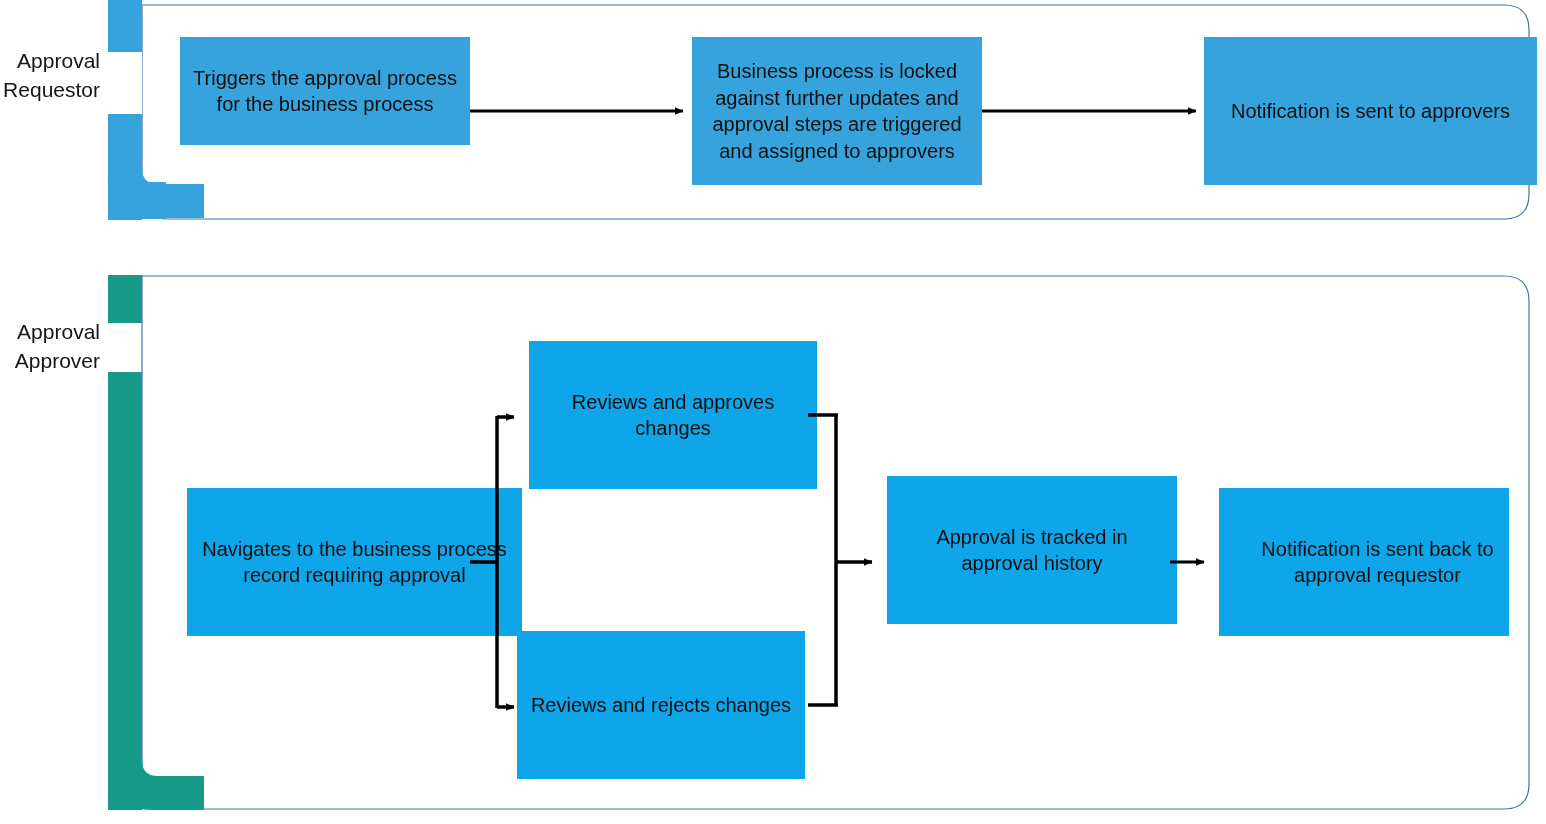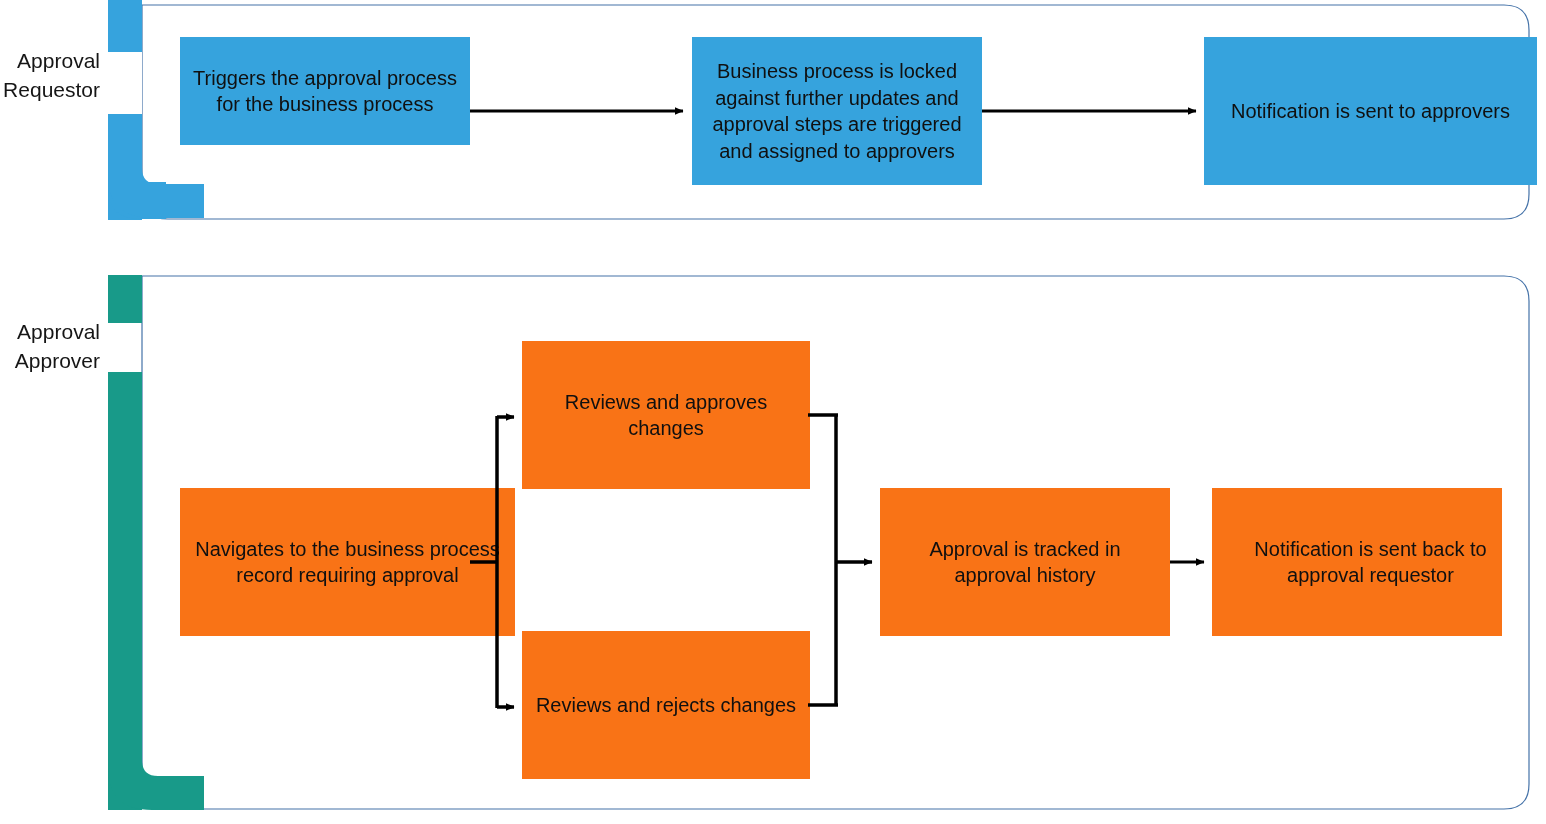--- a/index.html
+++ b/index.html
@@ -45,21 +45,21 @@
     align-items: center;
     justify-content: center;
     text-align: center;
     color: #101010;
     font-size: 20px;
     line-height: 26.5px;
     padding: 4px 9px;
     white-space: pre-line;
   }
   .node.blue { background: #36A3DD; }
-  .node.teal { background: #f97316; }
+  .node.teal { background: #0ea5e9; margin-left: 7px; }
 
   
   #connectors {
     position: absolute;
     left: 0;
     top: 0;
     width: 1546px;
     height: 824px;
     pointer-events: none;
   }
@@ -114,23 +114,23 @@
     <path d="M 8 100 L 42 100 L 42 488 Q 42 504 58 504 L 104 504 L 104 538 L 52 538 Q 8 538 8 496 Z" fill="#189A89"></path>
   </svg>
 
   <div class="lane-label" style="left:-4px; top:317px; width:104px;">Approval
 Approver</div>
 
   <div class="node teal" style="left:180px; top:488px; width:335px; height:148px;">Navigates to the business process record requiring approval</div>
 
   <div class="node teal" style="left:522px; top:341px; width:288px; height:148px;">Reviews and approves changes</div>
 
-  <div class="node teal" style="left:522px; top:631px; width:288px; height:148px;">Reviews and rejects changes</div>
+  <div class="node teal" style="left:510px; top:631px; width:288px; height:148px;">Reviews and rejects changes</div>
 
-  <div class="node teal" style="left:880px; top:488px; width:290px; height:148px;">Approval is tracked in approval history</div>
+  <div class="node teal" style="left:880px; top:476px; width:290px; height:148px;">Approval is tracked in approval history</div>
 
   <div class="node teal" style="left:1212px; top:488px; width:290px; height:148px;padding-left:36px;">Notification is sent back to approval requestor</div>
 
   <svg id="connectors">
     <defs>
       <marker id="arrowhead" markerWidth="9" markerHeight="8" refX="8.5" refY="4" orient="auto" markerUnits="userSpaceOnUse">
         <path d="M 0 0 L 9 4 L 0 8 z" fill="#000000"></path>
       </marker>
     </defs>
 

